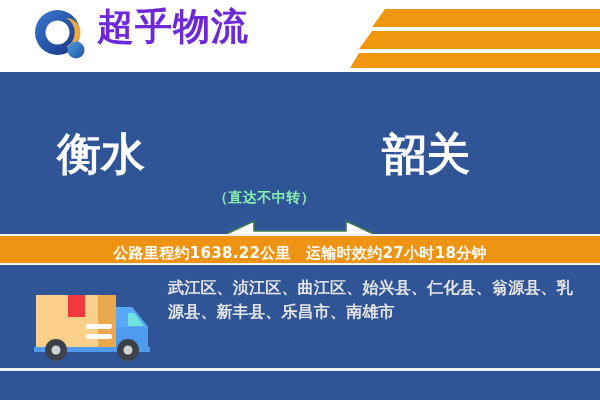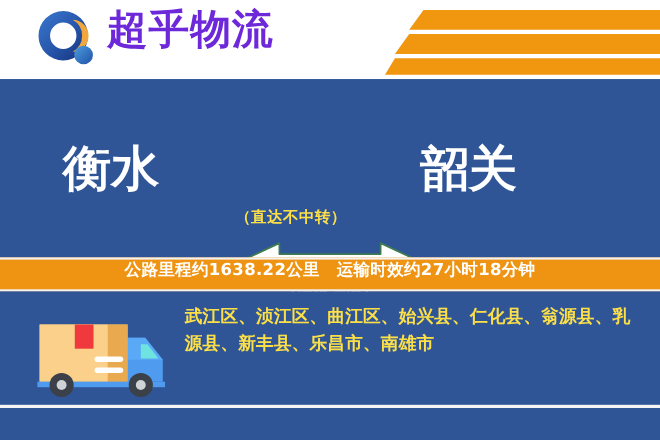--- a/index.html
+++ b/index.html
@@ -83,21 +83,21 @@
   .city-dest   { left: 382px; }
 
   .route-note-top {
     position: absolute;
     left: 0; top: 117px;
     width: 529px;
     text-align: center;
     font-family: "DejaVu Sans", "Liberation Sans", sans-serif;
     font-size: 14px;
     font-weight: 700;
-    color: #fde047;
+    color: #86efac;
     letter-spacing: 0.5px;
   }
   .route-note-bottom {
     position: absolute;
     left: 0; top: 188px;
     width: 600px;
     text-align: center;
     font-family: "DejaVu Sans", "Liberation Sans", sans-serif;
     font-size: 14px;
     font-weight: 700;
@@ -113,21 +113,21 @@
   
   .info-bar {
     position: absolute;
     left: 0; top: 234px;
     width: 600px; height: 31px;
     background: #ef9412;
     border-top: 2px solid #f2f2f2;
     border-bottom: 2px solid #f2f2f2;
     box-sizing: border-box;
     display: flex;
-    align-items: flex-start;
+    align-items: flex-end;
     justify-content: center;
   }
   .info-bar-text {
     font-family: "DejaVu Sans", "Liberation Sans", sans-serif;
     font-size: 15px;
     font-weight: 700;
     color: #ffffff;
     white-space: nowrap;
     letter-spacing: 0.3px;
   }
@@ -144,21 +144,21 @@
     left: 24px; top: 14px;
     width: 132px; height: 84px;
   }
   .dest-list {
     position: absolute;
     left: 168px; top: 11px;
     width: 418px;
     font-family: "DejaVu Sans", "Liberation Sans", sans-serif;
     font-size: 16px;
     font-weight: 700;
-    color: #fde047;
+    color: #e5e5e5;
     line-height: 24px;
     letter-spacing: 0.2px;
   }
   .divider {
     position: absolute;
     left: 0; top: 368px;
     width: 600px; height: 3px;
     background: #f4f4f4;
   }
   .footer {

